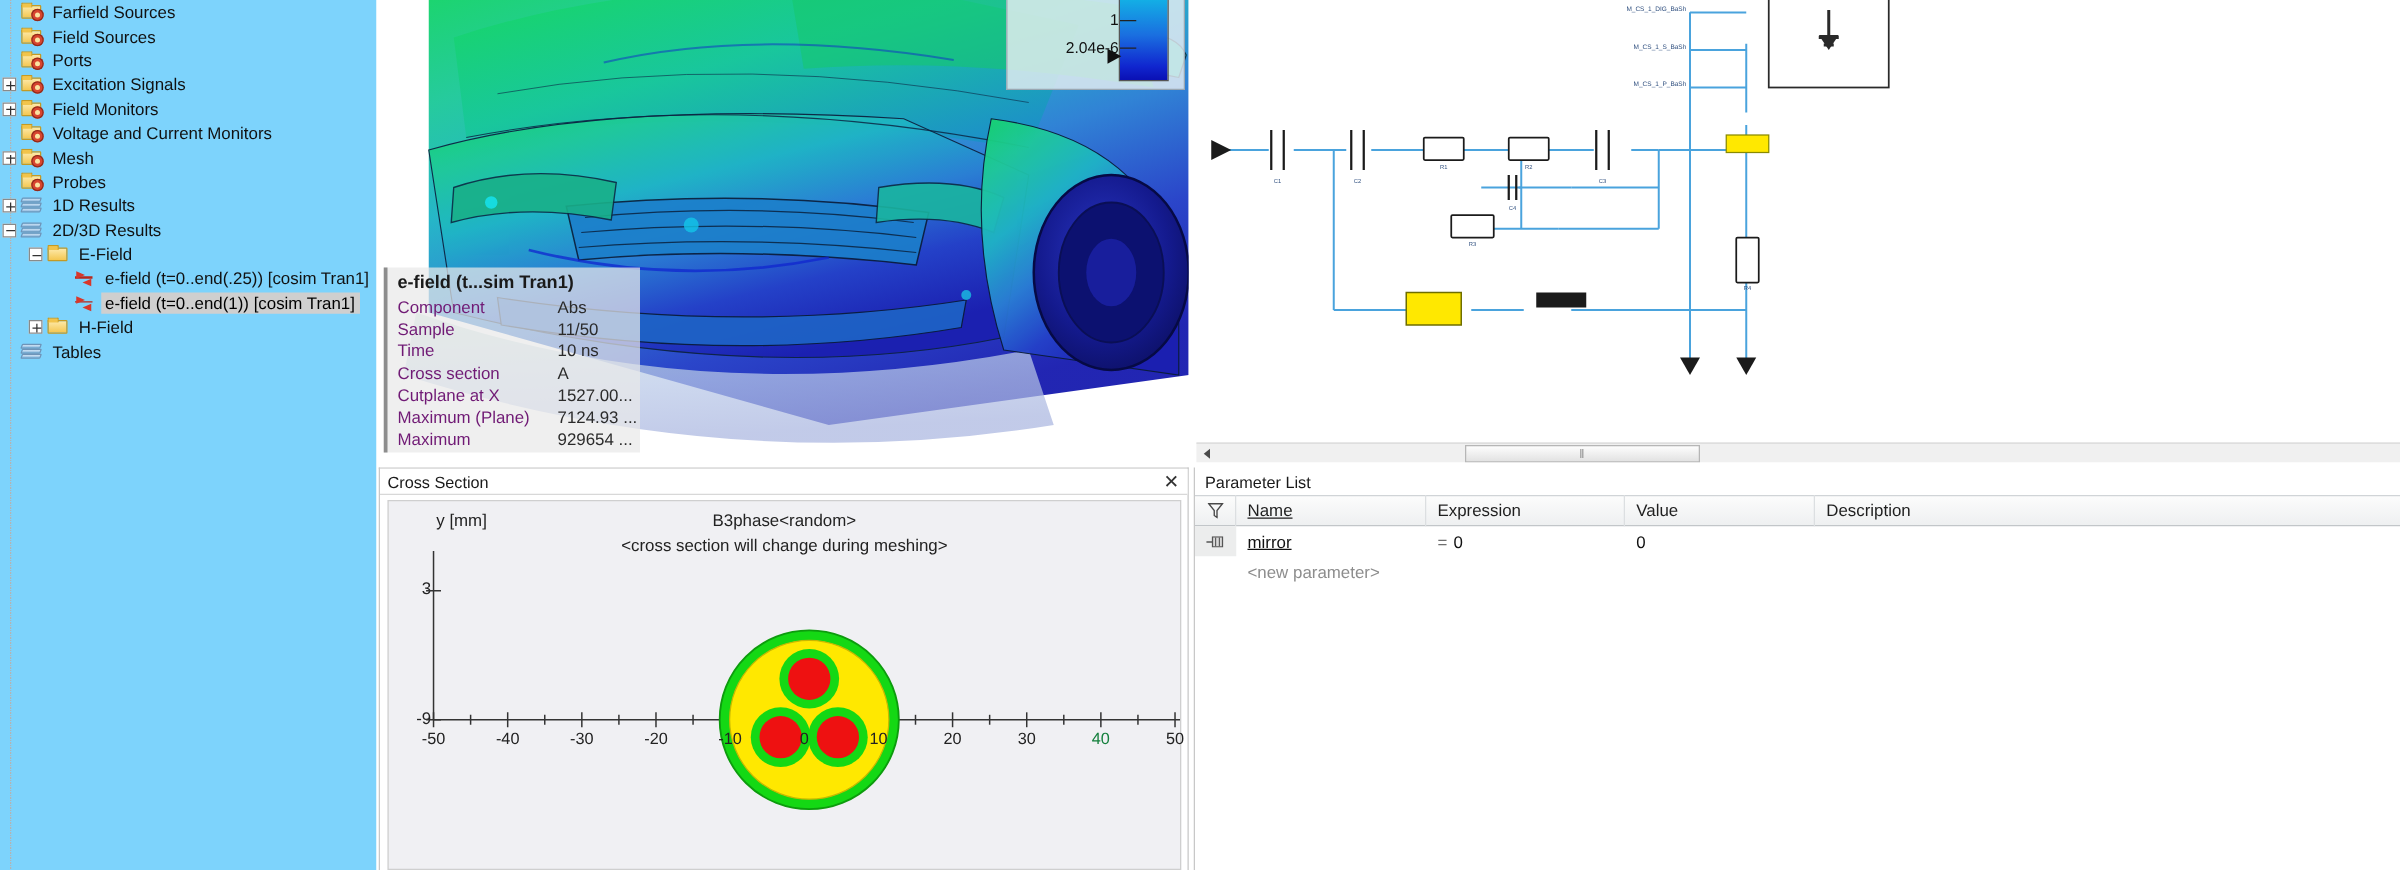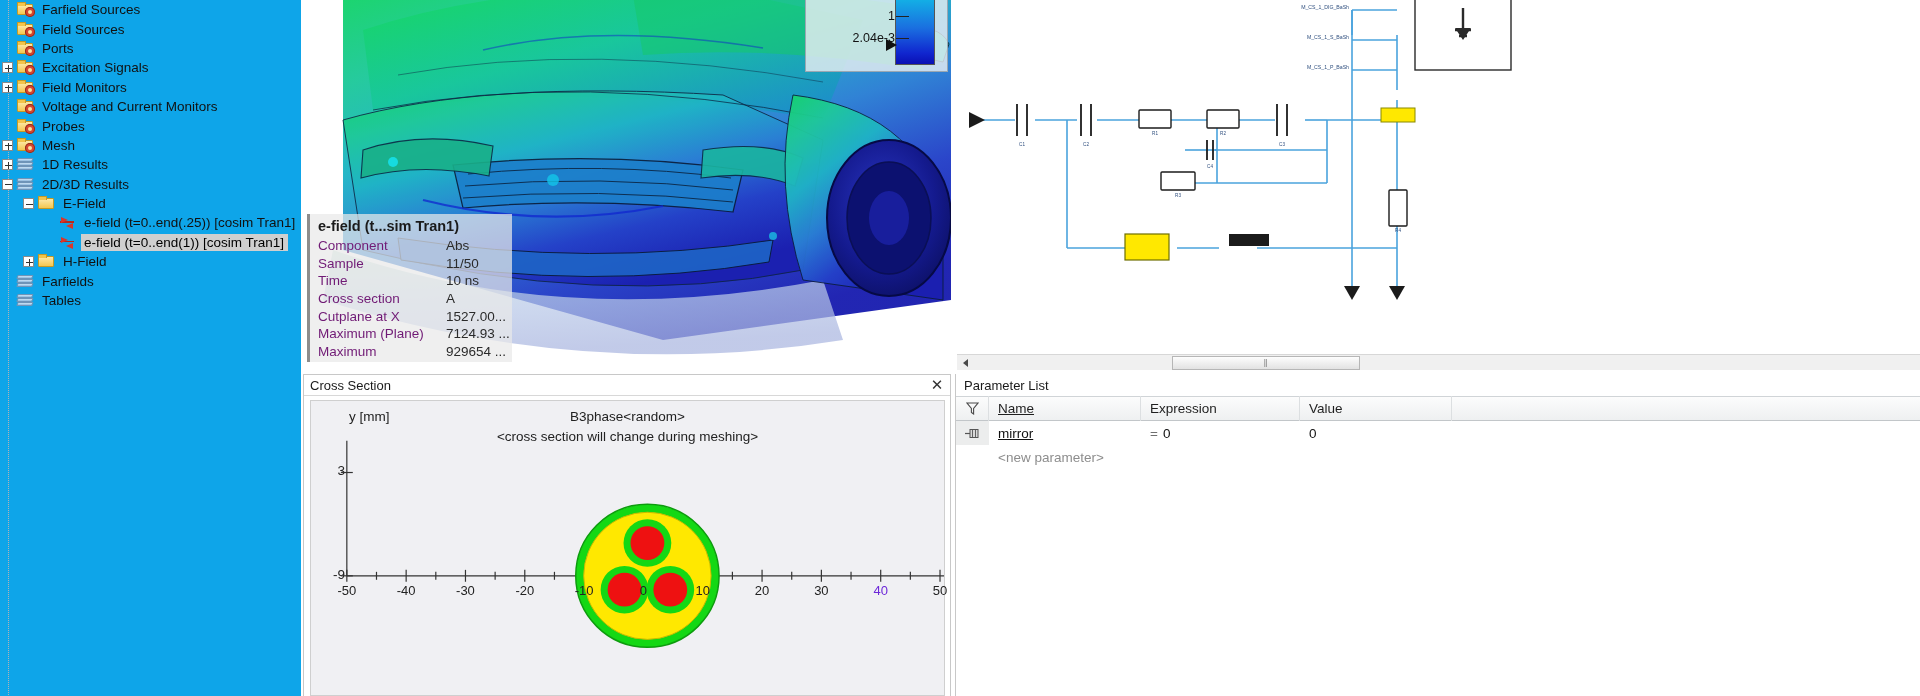--- a/index.html
+++ b/index.html
@@ -7,21 +7,21 @@
   body {
     width:1920px; height:696px;
     font-family:"Liberation Sans", sans-serif;
     font-size:13px; color:#000; background:#fff;
     overflow:hidden; position:relative;
   }
 
   
   #tree-panel {
     position:absolute; left:0; top:0; width:301px; height:696px;
-    background:#0ea5e9; overflow:hidden;
+    background:#7dd3fc; overflow:hidden;
   }
   .tree-row {
     position:relative; height:19.4px; display:flex; align-items:center;
     white-space:nowrap;
   }
   .tree-label { font-size:13.5px; color:#111; padding-left:3px; }
   .tree-label.sel {
     background:#cfcfcf; color:#000; padding:1px 4px 1px 3px;
   }
   .expander {
@@ -266,35 +266,35 @@
         <span style="width: 2px; flex: 0 0 auto;"></span>
         <span class="expander-spacer"></span>
         <span class="ico">
           <span class="folder-yellow"></span>
           <span class="gear"></span>
         </span>
         <span class="tree-label">Voltage and Current Monitors</span>
       </div>
       <div class="tree-row">
         <span style="width: 2px; flex: 0 0 auto;"></span>
+        <span class="expander plus"></span>
+        <span class="ico">
+          <span class="folder-yellow"></span>
+          <span class="gear"></span>
+        </span>
+        <span class="tree-label">Mesh</span>
+      </div>
+      <div class="tree-row">
+        <span style="width: 2px; flex: 0 0 auto;"></span>
         <span class="expander-spacer"></span>
         <span class="ico">
           <span class="folder-yellow"></span>
           <span class="gear"></span>
         </span>
         <span class="tree-label">Probes</span>
-      </div>
-      <div class="tree-row">
-        <span style="width: 2px; flex: 0 0 auto;"></span>
-        <span class="expander plus"></span>
-        <span class="ico">
-          <span class="folder-yellow"></span>
-          <span class="gear"></span>
-        </span>
-        <span class="tree-label">Mesh</span>
       </div>
       <div class="tree-row">
         <span style="width: 2px; flex: 0 0 auto;"></span>
         <span class="expander plus"></span>
         <span class="ico">
           <span class="stack">
             <i></i>
             <i></i>
             <i></i>
           </span>
@@ -341,32 +341,20 @@
         </span>
         <span class="tree-label sel">e-field (t=0..end(1)) [cosim Tran1]</span>
       </div>
       <div class="tree-row">
         <span style="width: 23px; flex: 0 0 auto;"></span>
         <span class="expander plus"></span>
         <span class="ico">
           <span class="folder-yellow"></span>
         </span>
         <span class="tree-label">H-Field</span>
-      </div>
-      <div class="tree-row">
-        <span style="width: 2px; flex: 0 0 auto;"></span>
-        <span class="expander-spacer"></span>
-        <span class="ico">
-          <span class="stack">
-            <i></i>
-            <i></i>
-            <i></i>
-          </span>
-        </span>
-        <span class="tree-label">Farfields</span>
       </div>
       <div class="tree-row">
         <span style="width: 2px; flex: 0 0 auto;"></span>
         <span class="expander-spacer"></span>
         <span class="ico">
           <span class="stack">
             <i></i>
             <i></i>
             <i></i>
           </span>
@@ -440,21 +428,21 @@
     <path d="M 180 50 Q 300 22 460 48" stroke="#1029c9" stroke-width="1.6" fill="none" opacity="0.5"></path>
     <circle cx="250" cy="180" r="6" fill="#13c6e8" opacity="0.8"></circle>
     <circle cx="90" cy="162" r="5" fill="#16e0e8" opacity="0.9"></circle>
     <circle cx="470" cy="236" r="4" fill="#19d3e8" opacity="0.7"></circle>
   </svg>
 
   <div class="legend-box">
     <div class="legend-bar"></div>
 
     <div class="legend-tick" style="top:36px;">1</div>
-    <div class="legend-tick" style="top:58px;">2.04e-3</div>
+    <div class="legend-tick" style="top:58px;">2.04e-6</div>
     <div class="legend-arrow"></div>
   </div>
 
   <div class="field-info">
     <div class="fi-title">e-field (t...sim Tran1)</div>
     <div id="fi-rows">
         <div class="fi-row">
           <span class="fi-key">Component</span>
           <span class="fi-val">Abs</span>
         </div>
@@ -632,37 +620,38 @@
     <div id="cs-xlabels" style="position:absolute;left:0;right:0;top:182px;height:18px;">
         <span style="position: absolute; font-size: 13px; color: rgb(34, 34, 34); transform: translateX(-50%); left: 5.66038%;">-50</span>
         <span style="position: absolute; font-size: 13px; color: rgb(34, 34, 34); transform: translateX(-50%); left: 15.0314%;">-40</span>
         <span style="position: absolute; font-size: 13px; color: rgb(34, 34, 34); transform: translateX(-50%); left: 24.4025%;">-30</span>
         <span style="position: absolute; font-size: 13px; color: rgb(34, 34, 34); transform: translateX(-50%); left: 33.7736%;">-20</span>
         <span style="position: absolute; font-size: 13px; color: rgb(34, 34, 34); transform: translateX(-50%); left: 43.1447%;">-10</span>
         <span style="position: absolute; font-size: 13px; color: rgb(34, 34, 34); transform: translateX(-50%); left: 52.5157%;">0</span>
         <span style="position: absolute; font-size: 13px; color: rgb(34, 34, 34); transform: translateX(-50%); left: 61.8868%;">10</span>
         <span style="position: absolute; font-size: 13px; color: rgb(34, 34, 34); transform: translateX(-50%); left: 71.2579%;">20</span>
         <span style="position: absolute; font-size: 13px; color: rgb(34, 34, 34); transform: translateX(-50%); left: 80.6289%;">30</span>
-        <span style="position: absolute; font-size: 13px; color: #6d28d9; transform: translateX(-50%); left: 90%;">40</span>
+        <span style="position: absolute; font-size: 13px; color: #15803d; transform: translateX(-50%); left: 90%;">40</span>
         <span style="position: absolute; font-size: 13px; color: rgb(34, 34, 34); transform: translateX(-50%); left: 99.3711%;">50</span>
       </div>
   </div>
 </div>
 
 <div id="param-list">
   <div class="pl-title">Parameter List</div>
   <div class="pl-header">
     <div class="pl-th col-icon">
       <svg width="13" height="13" viewBox="0 0 13 13">
         <path d="M1 1 L12 1 L7.6 6.4 L7.6 12 L5.4 10.4 L5.4 6.4 Z" fill="none" stroke="#4a4a4a" stroke-width="1.1"></path>
       </svg>
     </div>
     <div class="pl-th col-name">Name</div>
     <div class="pl-th col-expr">Expression</div>
     <div class="pl-th col-value">Value</div>
+    <div class="pl-th col-desc">Description</div>
   </div>
   <div id="pl-rows">
       <div class="pl-row">
         <div class="pl-row-icon">
           <svg width="15" height="9" viewBox="0 0 15 9">
             <line x1="0" y1="4.5" x2="5" y2="4.5" stroke="#555" stroke-width="1.2"></line>
             <rect x="5" y="0.5" width="8" height="8" fill="#d9d9d9" stroke="#555" stroke-width="1"></rect>
             <line x1="7.5" y1="1" x2="7.5" y2="8" stroke="#555" stroke-width="0.9"></line>
             <line x1="10.5" y1="1" x2="10.5" y2="8" stroke="#555" stroke-width="0.9"></line>
           </svg>

